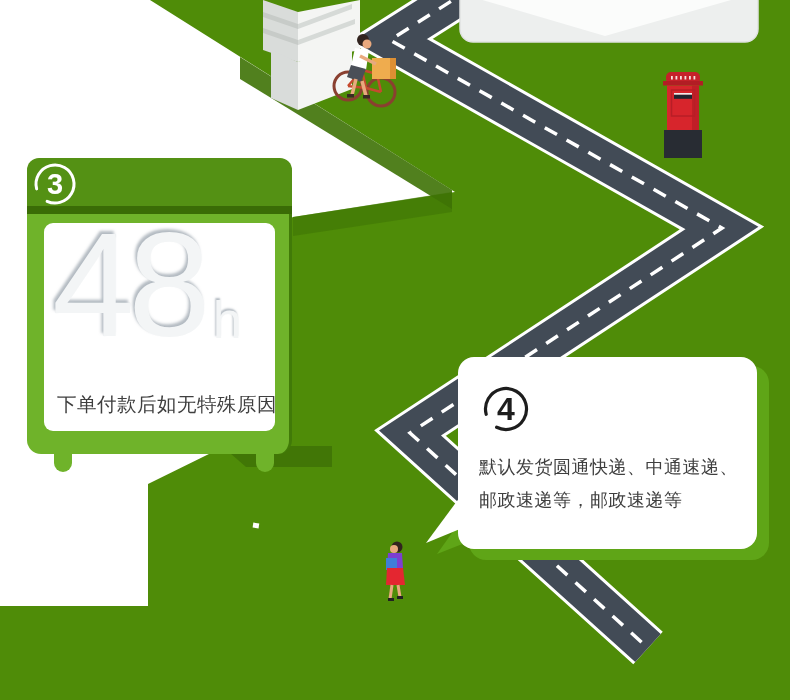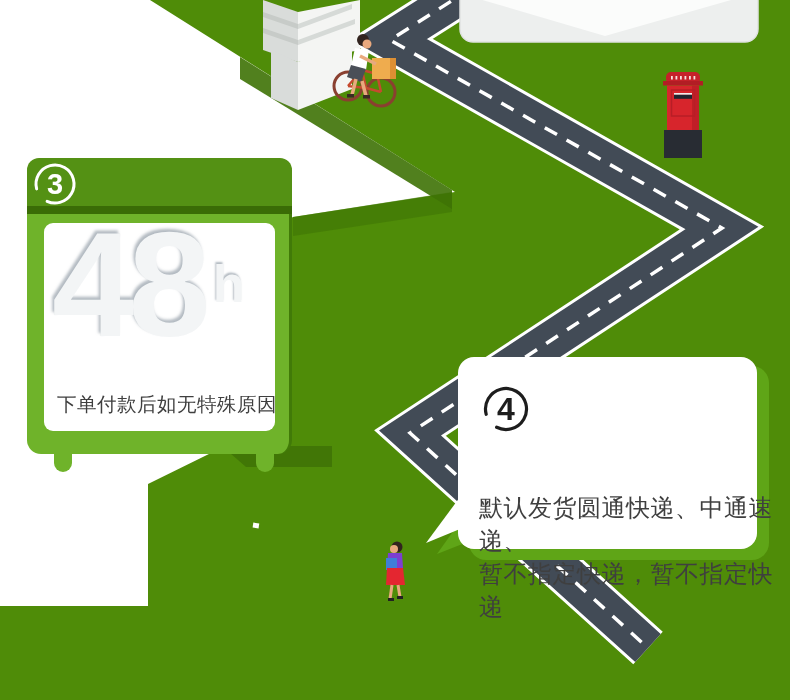--- a/index.html
+++ b/index.html
@@ -20,30 +20,30 @@
   .sign-leg{position:absolute;width:18px;height:27px;background:#6fb32a;border-radius:0 0 9px 9px;}
   .leg-l{left:54px;top:445px;} .leg-r{left:256px;top:445px;}
   .badge{position:absolute;display:flex;align-items:center;justify-content:center;}
   .badge svg{position:absolute;left:0;top:0;}
   .badge-3{left:33px;top:162px;width:44px;height:44px;}
   .badge-3 .badge-num{color:#ffffff;font-size:29px;font-weight:bold;}
   .badge-4{left:483px;top:386px;width:46px;height:46px;}
   .badge-4 .badge-num{color:#1d1d1d;font-size:32px;font-weight:bold;}
   .badge-num{position:relative;z-index:2;}
 
-  .big48{position:absolute;left:52px;top:226px;display:flex;align-items:center;color:#f3f5f6;font-weight:bold;}
+  .big48{position:absolute;left:52px;top:226px;display:flex;align-items:flex-end;color:#f3f5f6;font-weight:normal;}
   .big-num{font-size:148px;line-height:118px;letter-spacing:-6px;
     text-shadow:-2px -3px 3px rgba(118,132,144,.55), 3px 3px 3px #ffffff, 0 0 1px rgba(150,162,172,.3);}
   .big-unit{font-size:52px;line-height:44px;margin:0 0 2px 8px;
     text-shadow:-1px -2px 2px rgba(118,132,144,.55), 2px 2px 2px #ffffff;}
   .sign-caption{position:absolute;left:57px;top:342px;font-size:19.5px;line-height:33px;color:#3f3f3f;letter-spacing:.5px;margin-top:46px;}
 
   
   .bubble{position:absolute;left:458px;top:357px;width:299px;height:192px;background:#ffffff;border-radius:16px;}
-  .bubble-caption{position:absolute;left:479px;top:451px;font-size:24px;line-height:33px;color:#3f3f3f;letter-spacing:.5px;margin-top:40px;}
+  .bubble-caption{position:absolute;left:479px;top:451px;font-size:18px;line-height:33px;color:#3f3f3f;letter-spacing:.5px;}
 </style>
 </head>
 <body>
 
 <div class="stage">
 
   <svg class="layer" viewBox="0 0 790 700">
 
     <polygon fill="#ffffff" points="0,0 150,0 455,192 293,217 270,230 240,440 213,452 148,484 148,606 0,606"></polygon>
 
@@ -154,16 +154,16 @@
 
   <div class="bubble"></div>
   <div class="badge badge-4">
     <svg width="46" height="46" viewBox="0 0 46 46">
       <circle cx="23" cy="23" r="20.5" fill="none" stroke="#1d1d1d" stroke-width="3.2" stroke-dasharray="111 18" transform="rotate(165 23 23)" stroke-linecap="round"></circle>
     </svg>
     <span class="badge-num">4</span>
   </div>
   <div class="bubble-caption">
     <div>默认发货圆通快递、中通速递、</div>
-    <div>暂不指定快递，暂不指定快递</div>
+    <div>邮政速递等，邮政速递等</div>
   </div>
 
 </div>
 
 </body></html>

